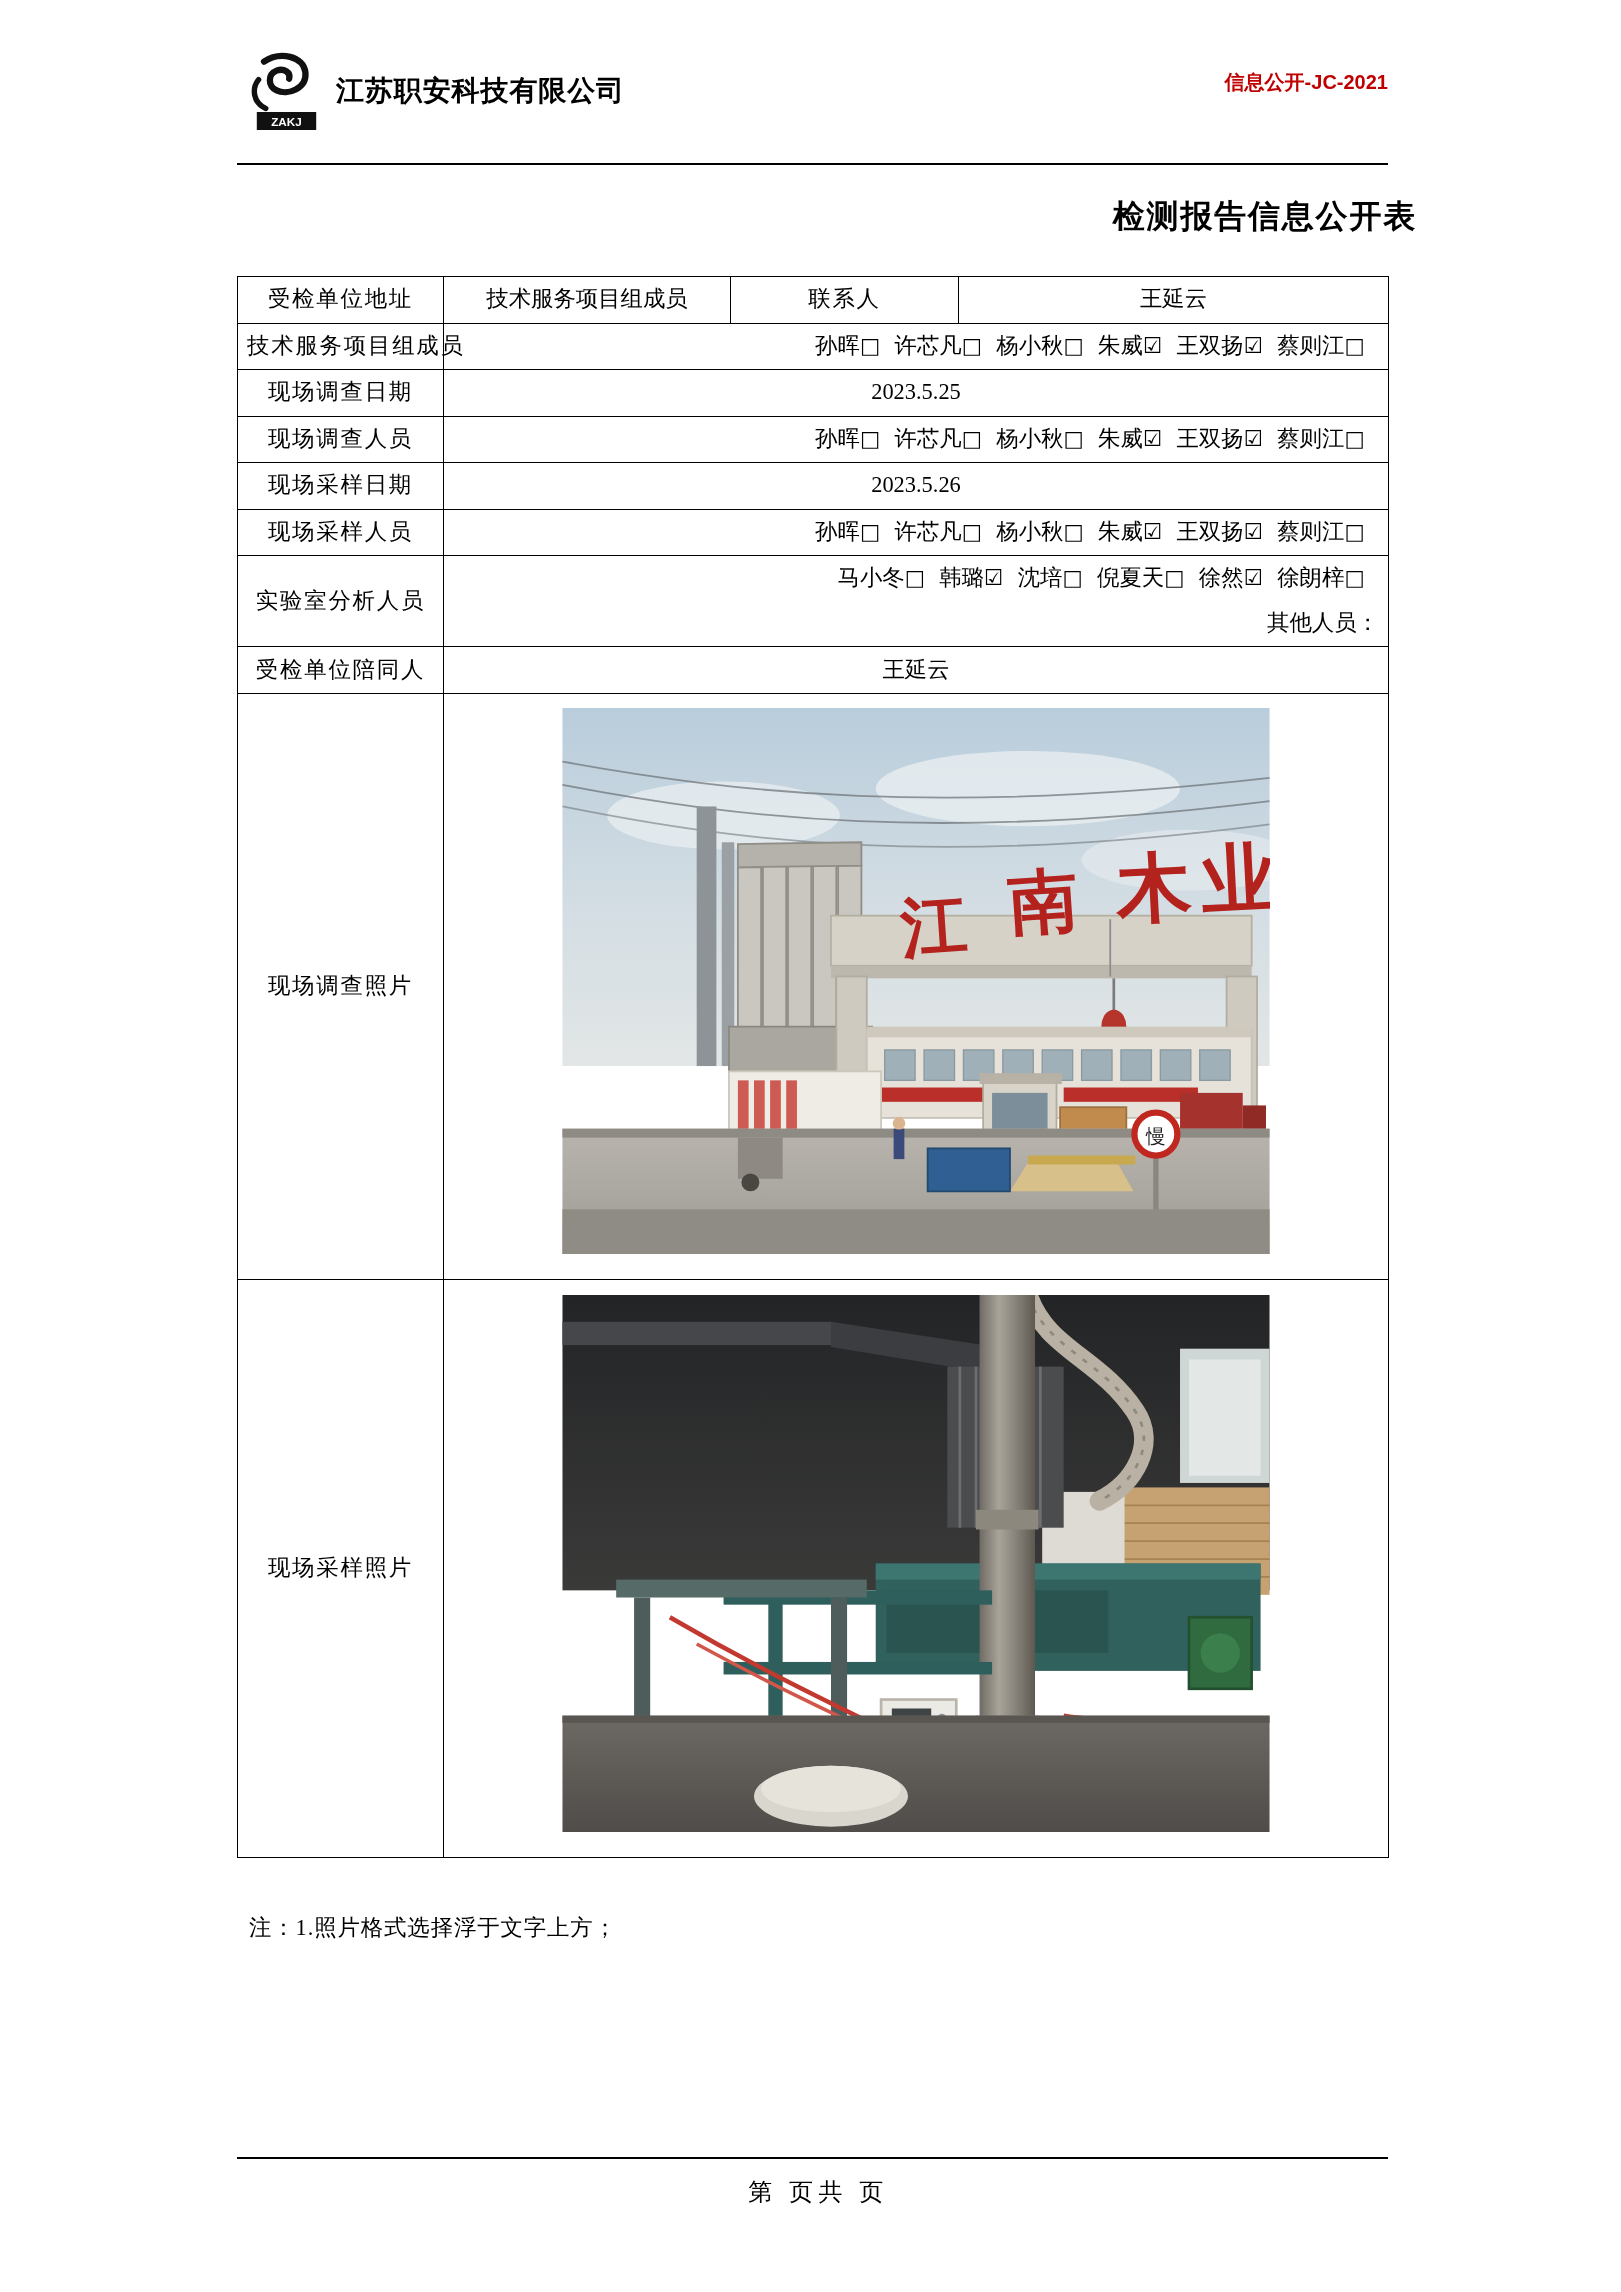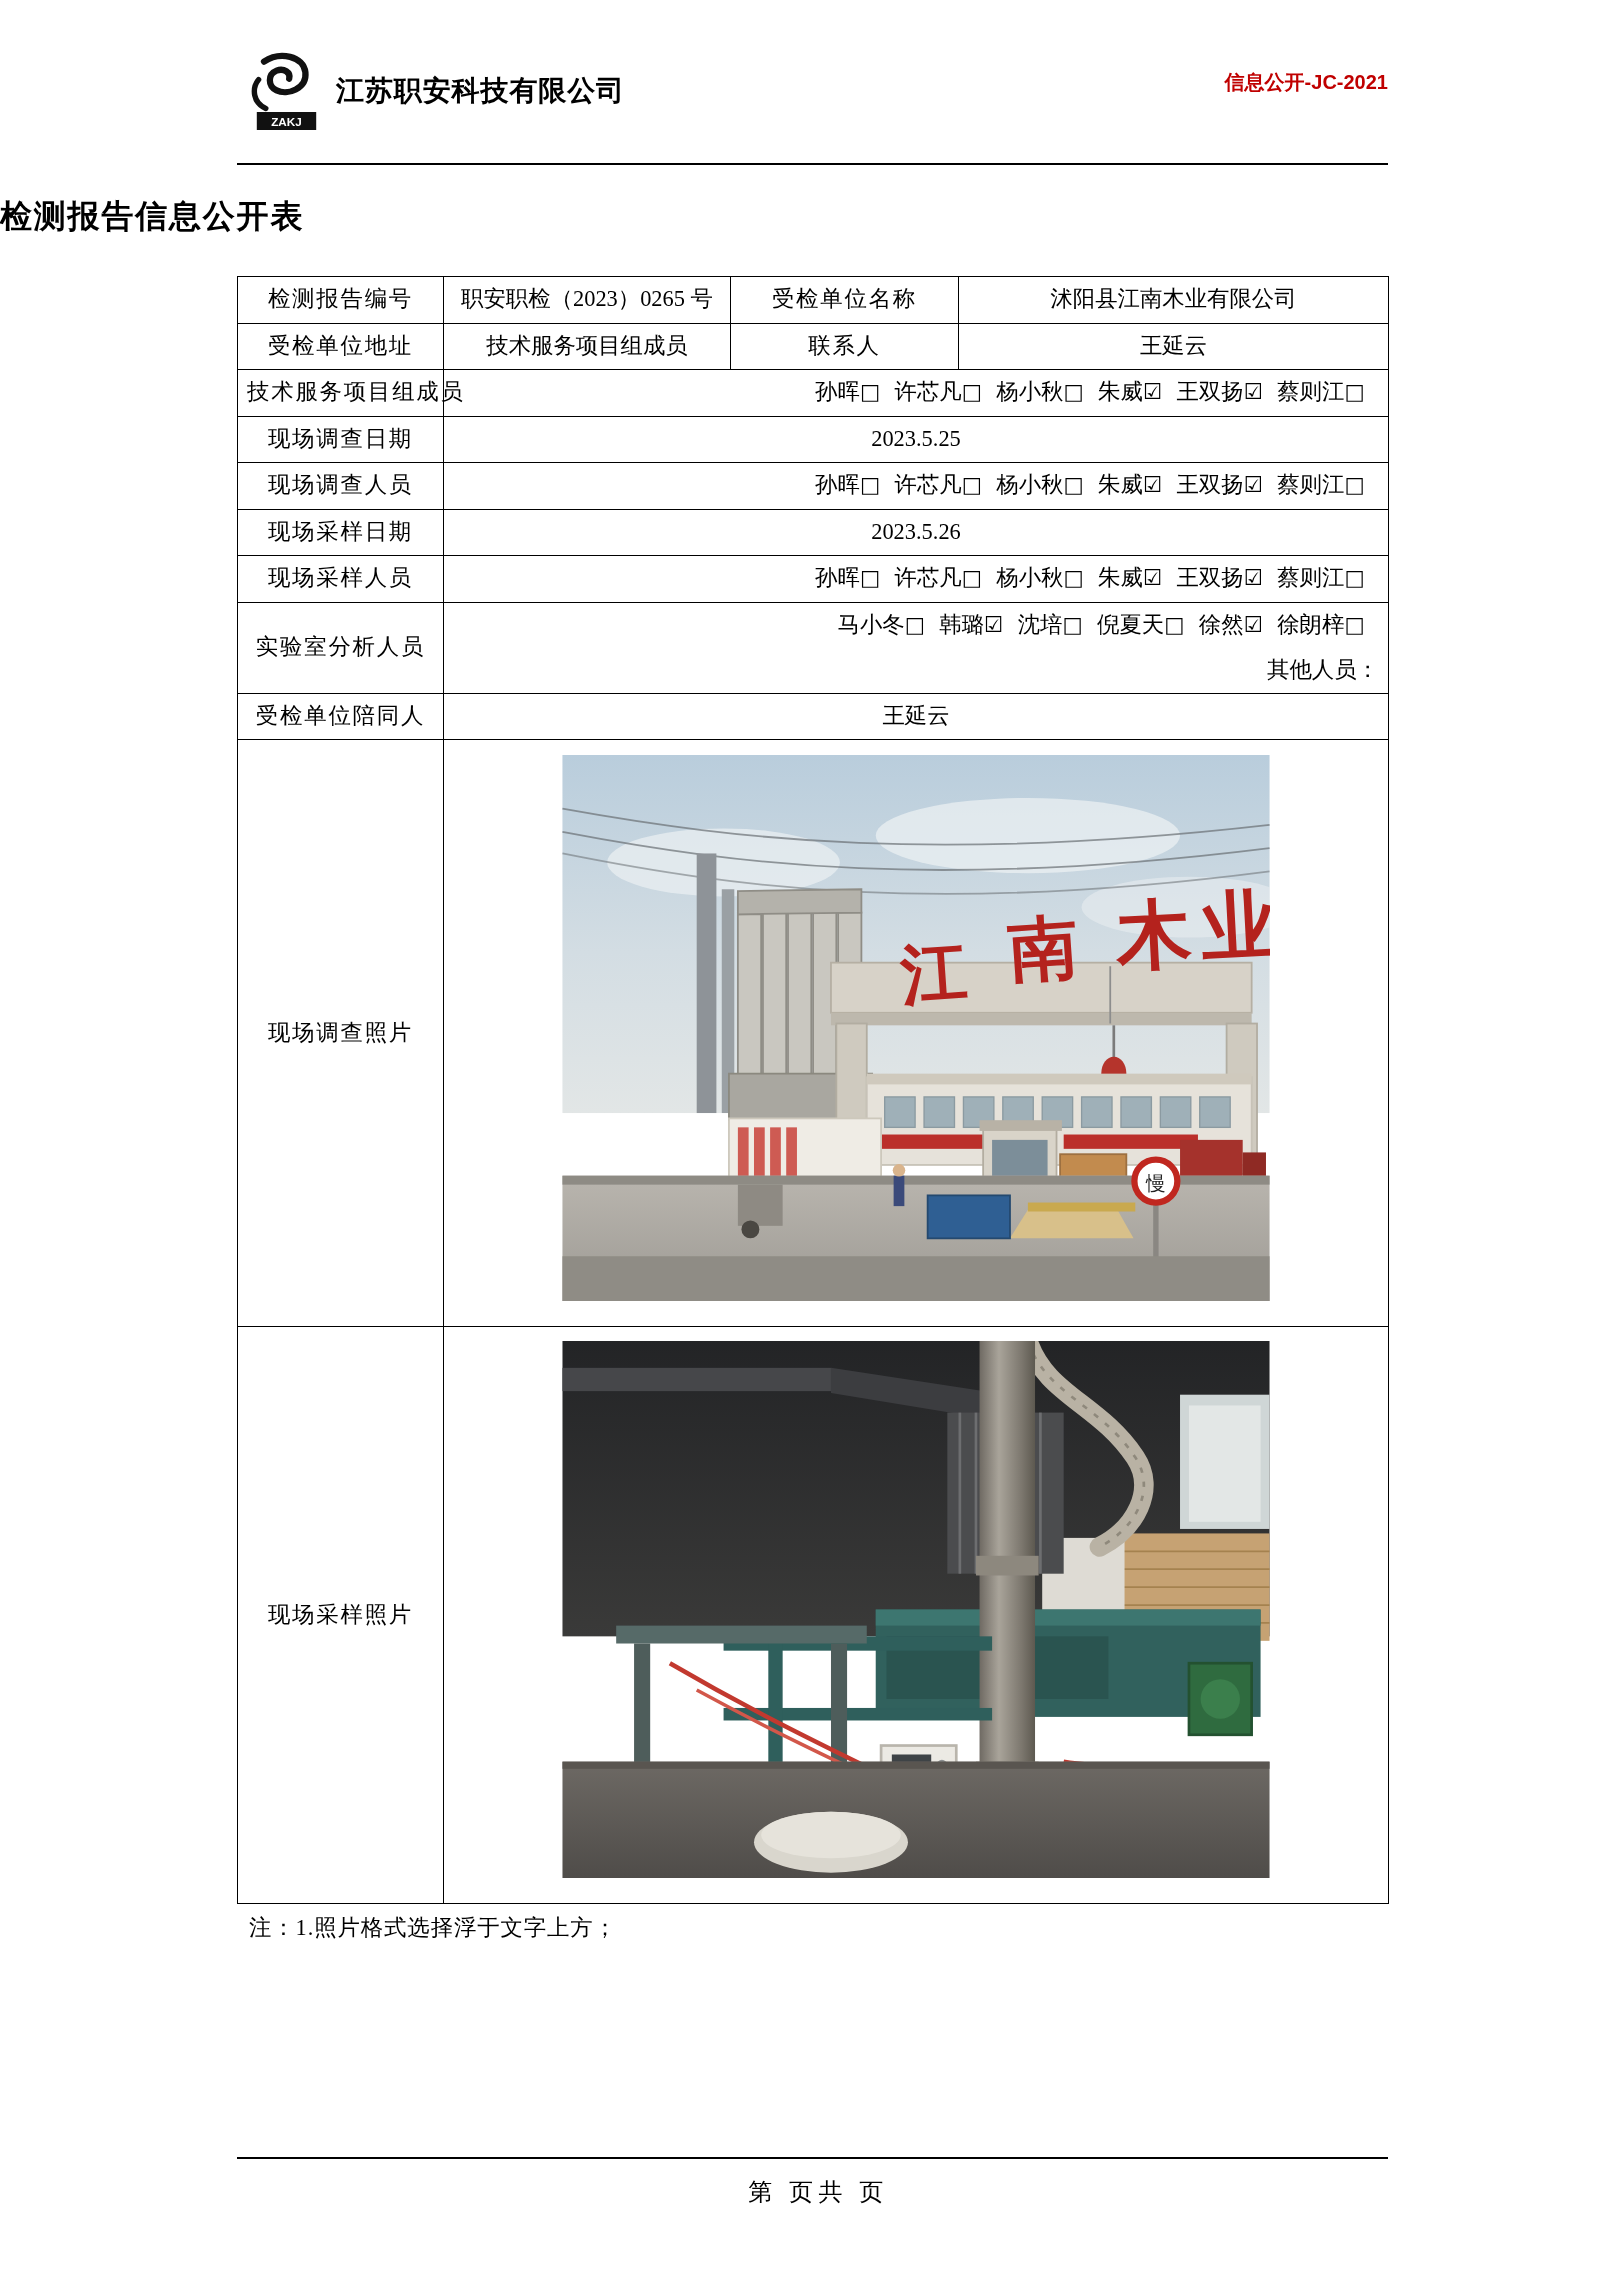--- a/index.html
+++ b/index.html
@@ -64,21 +64,21 @@
     top: 163px;
     width: 1151px;
     border-top: 2.2px solid #000;
   }
   
   .doc-title {
     position: absolute;
     left: 0;
     top: 195px;
     width: 1417px;
-    text-align: left;
+    text-align: right;
     font-size: 32px;
     font-weight: bold;
     font-family: "Liberation Sans", sans-serif;
     letter-spacing: 1.8px;
   }
   
   table.main {
     position: absolute;
     left: 237px;
     top: 276px;
@@ -162,26 +162,20 @@
 
   <table class="main">
     <colgroup>
       <col style="width:206px">
       <col style="width:287px">
       <col style="width:228px">
       <col style="width:430px">
     </colgroup>
     <tbody>
 
-      <tr>
-        <td class="label">检测报告编号</td>
-        <td class="center">职安职检（2023）0265 号</td>
-        <td class="label">受检单位名称</td>
-        <td class="center">沭阳县江南木业有限公司</td>
-      </tr>
 
       <tr>
         <td class="label">受检单位地址</td>
         <td class="center">技术服务项目组成员</td>
         <td class="label">联系人</td>
         <td class="center">王延云</td>
       </tr>
 
       <tr>
         <td class="label">技术服务项目组成员</td>

